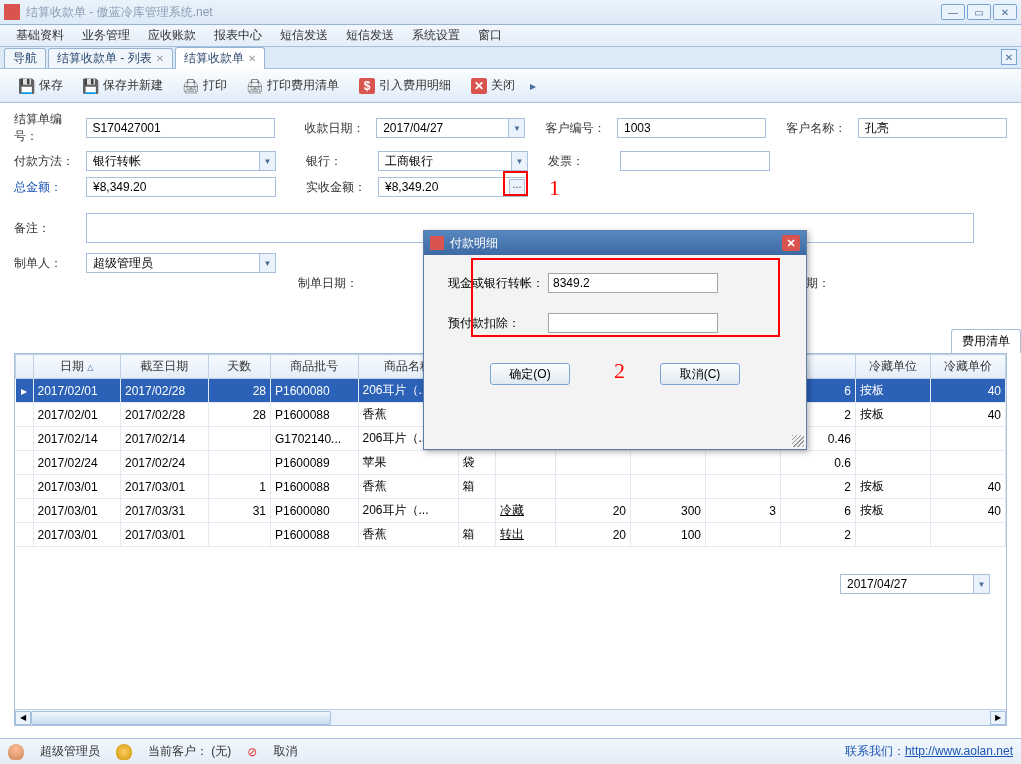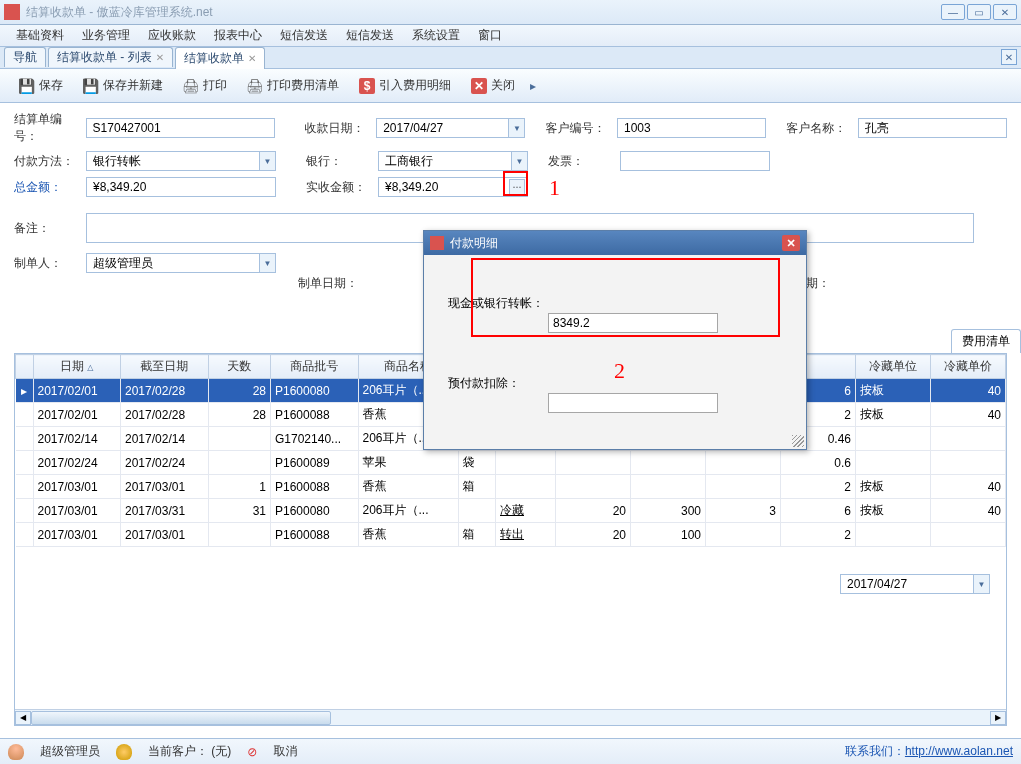--- a/index.html
+++ b/index.html
@@ -10,21 +10,21 @@
 .titlebar .app-icon { width: 16px; height: 16px; background: #d9534f; margin-right: 6px; }
 .titlebar .title { color: #8a9db2; font-size: 12px; flex: 1; }
 .winbtns { display: flex; gap: 2px; }
 .winbtn { width: 24px; height: 16px; border: 1px solid #7aa5d6; border-radius: 2px; background: #eaf3fb; display: flex; align-items: center; justify-content: center; font-size: 10px; color: #4a6d9a; cursor: pointer; }
 
 
 .menubar { height: 22px; background: linear-gradient(#f1f7fd, #e4edf8); border-bottom: 1px solid #a6c0de; display: flex; align-items: center; padding: 0 8px; gap: 2px; }
 .menubar .item { padding: 2px 8px; color: #333; cursor: pointer; }
 
 
-.tabstrip { height: 22px; background: #dce9f7; display: flex; align-items: flex-start; padding: 0 4px; border-bottom: 1px solid #a6c0de; position: relative; }
+.tabstrip { height: 22px; background: #dce9f7; display: flex; align-items: center; padding: 0 4px; border-bottom: 1px solid #a6c0de; position: relative; }
 .tab { height: 20px; padding: 2px 8px; border: 1px solid #99b4d1; border-bottom: none; background: #f0f6fc; margin-right: 2px; border-radius: 3px 3px 0 0; display: flex; align-items: center; gap: 4px; cursor: pointer; color: #2c4a6f; }
 .tab.active { background: #fff; height: 22px; margin-bottom: -1px; }
 .tab .x { font-size: 10px; color: #999; }
 .sidebtn { position: absolute; right: 4px; top: 2px; width: 16px; height: 16px; border: 1px solid #7aa5d6; background: #eaf3fb; display: flex; align-items: center; justify-content: center; font-size: 10px; color: #4a6d9a; cursor: pointer; }
 
 
 .toolbar { height: 34px; background: linear-gradient(#fafdff, #e1ecf8); border-bottom: 1px solid #a6c0de; display: flex; align-items: center; padding: 0 10px; gap: 2px; }
 .tbtn { display: flex; align-items: center; gap: 4px; padding: 4px 8px; border: 1px solid transparent; border-radius: 3px; cursor: pointer; color: #333; }
 .tbtn .icon { width: 16px; height: 16px; display: flex; align-items: center; justify-content: center; font-size: 14px; }
 .icon-save { color: #2e7cd6; }
@@ -79,21 +79,21 @@
 .statusbar .right a { color: #1b56b3; text-decoration: underline; }
 
 
 .dialog { position: absolute; left: 423px; top: 230px; width: 384px; height: 220px; background: #f3f3f3; border: 1px solid #5b7ea8; box-shadow: 2px 2px 6px rgba(0,0,0,0.3); z-index: 10; }
 .dialog .dtitle { height: 24px; background: linear-gradient(#5886bf, #3d6aa3); color: #fff; display: flex; align-items: center; padding: 0 6px; }
 .dtitle .dicon { width: 14px; height: 14px; background: #d9534f; margin-right: 6px; }
 .dtitle .dx { margin-left: auto; width: 18px; height: 16px; background: #d9534f; color: #fff; display: flex; align-items: center; justify-content: center; font-weight: bold; font-size: 11px; border-radius: 2px; cursor: pointer; }
 .dialog .dbody { padding: 18px 24px; }
 .dialog .drow { display: flex; align-items: center; margin-bottom: 20px; }
 .dialog .dlabel { width: 100px; text-align: left; }
-.dialog .dinput { flex: 1; max-width: 170px; height: 20px; border: 1px solid #a6a6a6; padding: 0 4px; font-size: 12px; margin-top: 40px; }
+.dialog .dinput { flex: 1; max-width: 170px; height: 20px; border: 1px solid #a6a6a6; padding: 0 4px; font-size: 12px; }
 .dialog .dbtns { display: flex; justify-content: center; gap: 90px; margin-top: 30px; }
 .dbtn { width: 80px; height: 22px; background: linear-gradient(#fdfdfd, #e0e9f3); border: 1px solid #7aa5d6; border-radius: 3px; cursor: pointer; font-size: 12px; }
 .resize-grip { position: absolute; right: 2px; bottom: 2px; width: 12px; height: 12px; background: repeating-linear-gradient(135deg, #999 0 1px, transparent 1px 3px); }
 .overlay-label { position: absolute; left: 806px; top: 275px; color: #333; z-index: 5;}
 .overlay-date { position: absolute; left: 840px; top: 271px; width: 150px; z-index: 5; }
 
 
 .partial-date-label { position:absolute; left:298px; top:275px; }
 .partial-date { position:absolute; left:370px; top:271px; width: 60px; border-right: none; }
 </style>
@@ -364,20 +364,24 @@
   </div>
   <div class="dbody">
     <div class="drow">
       <div class="dlabel">现金或银行转帐：</div>
       <input class="dinput" value="8349.2" style="">
     </div>
     <div class="drow">
       <div class="dlabel">预付款扣除：</div>
       <input class="dinput" value="" style="">
     </div>
+    <div class="dbtns">
+      <button class="dbtn">确定(O)</button>
+      <button class="dbtn">取消(C)</button>
+    </div>
   </div>
   <div class="resize-grip"></div>
 </div>
 
 <div class="statusbar">
   <div class="user-icon"></div>
   <span>超级管理员</span>
   <div class="user-icon" style="background:radial-gradient(circle,#fc6,#c90)"></div>
   <span><span>当前客户：</span>&nbsp;<span>(无)</span></span>
   <span style="color:#d33">⊘</span>

